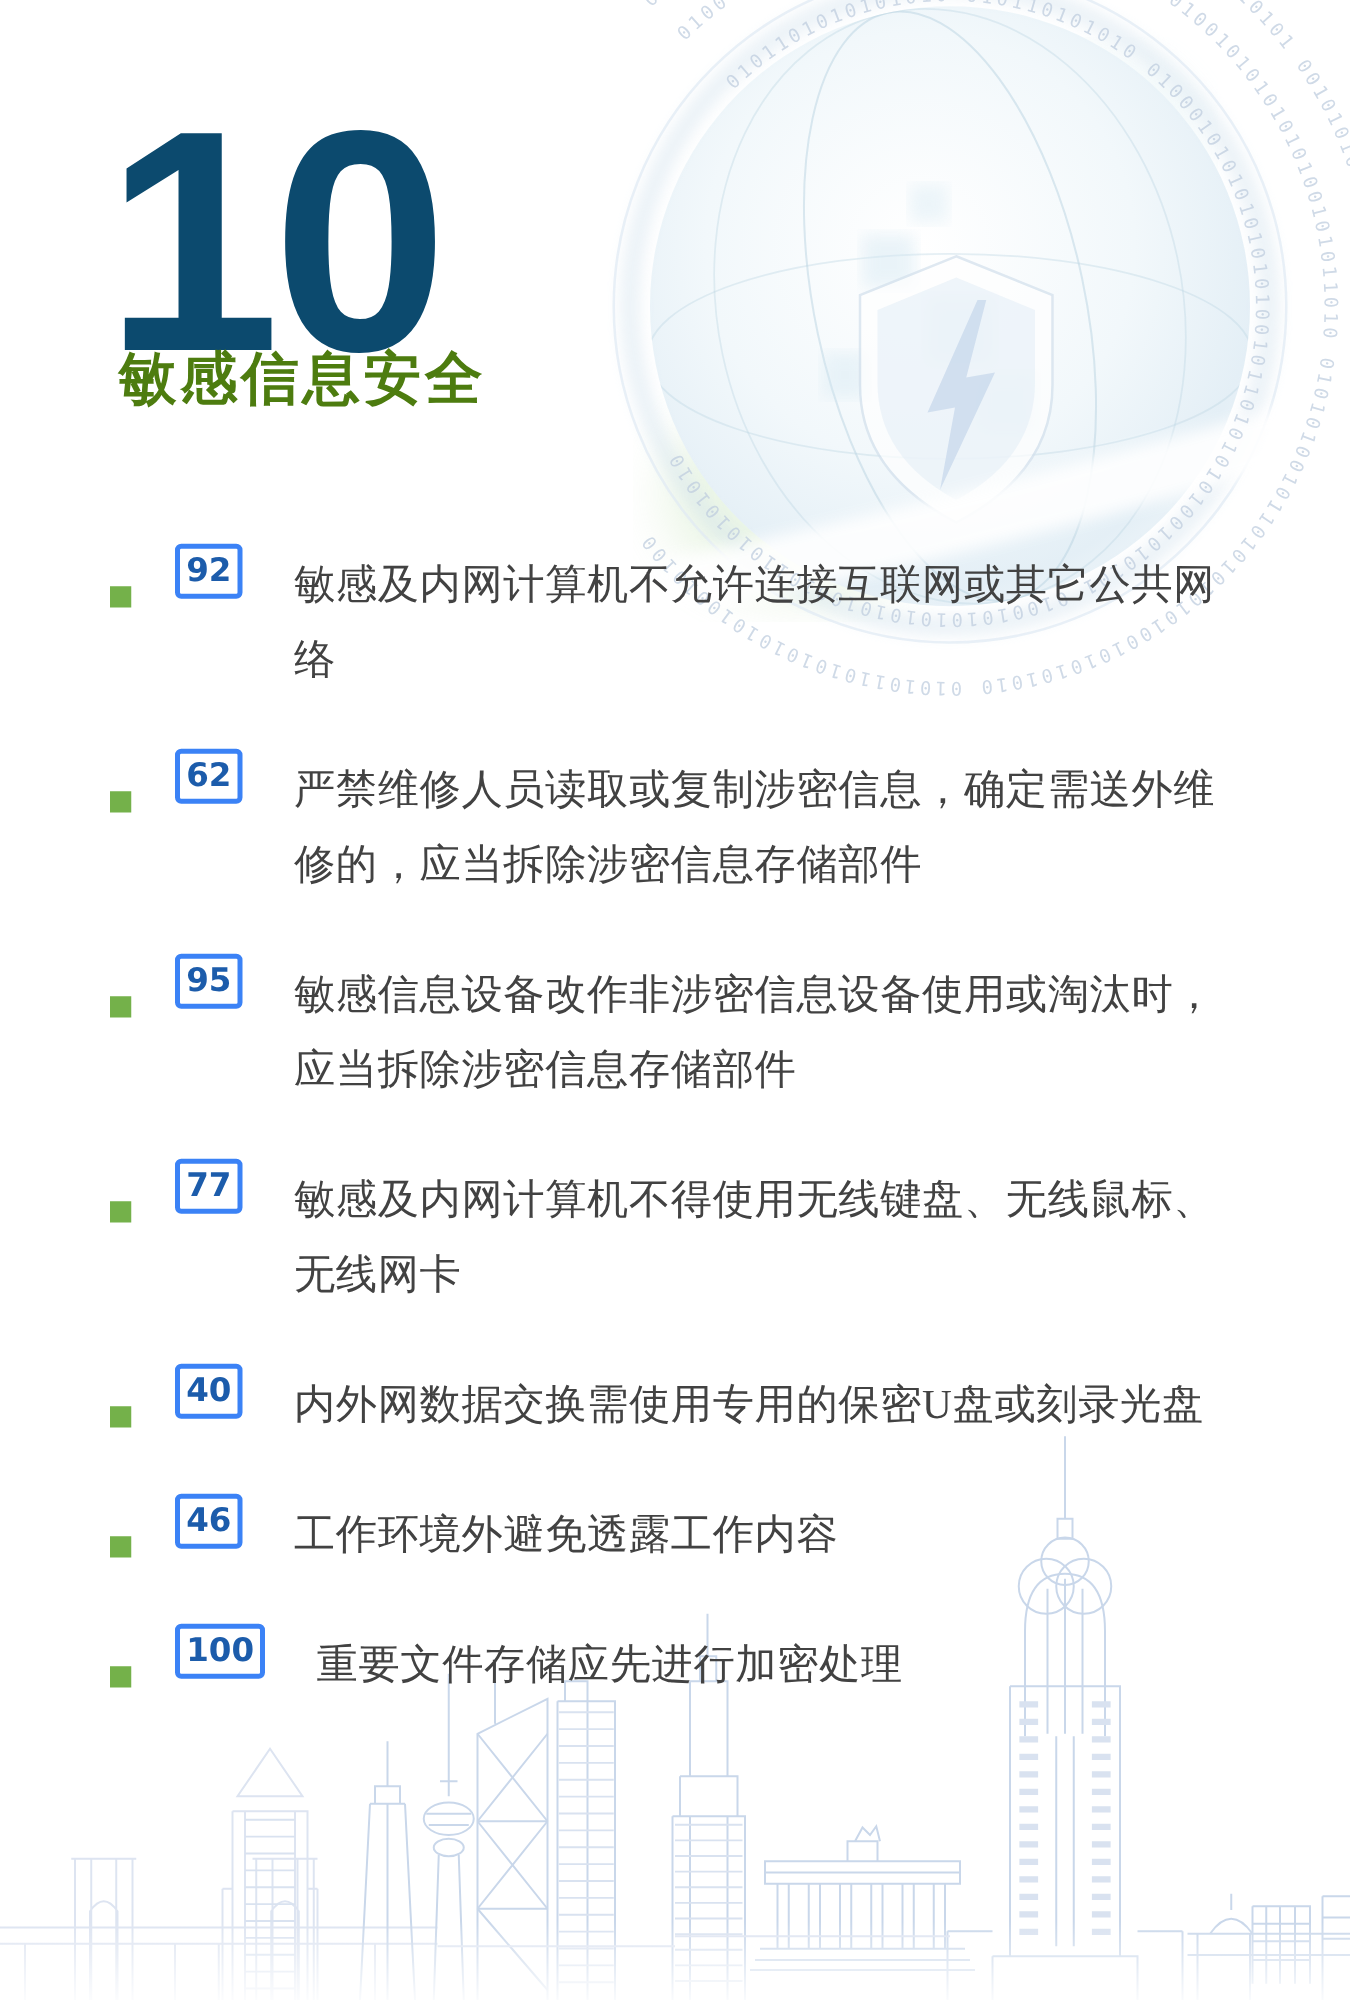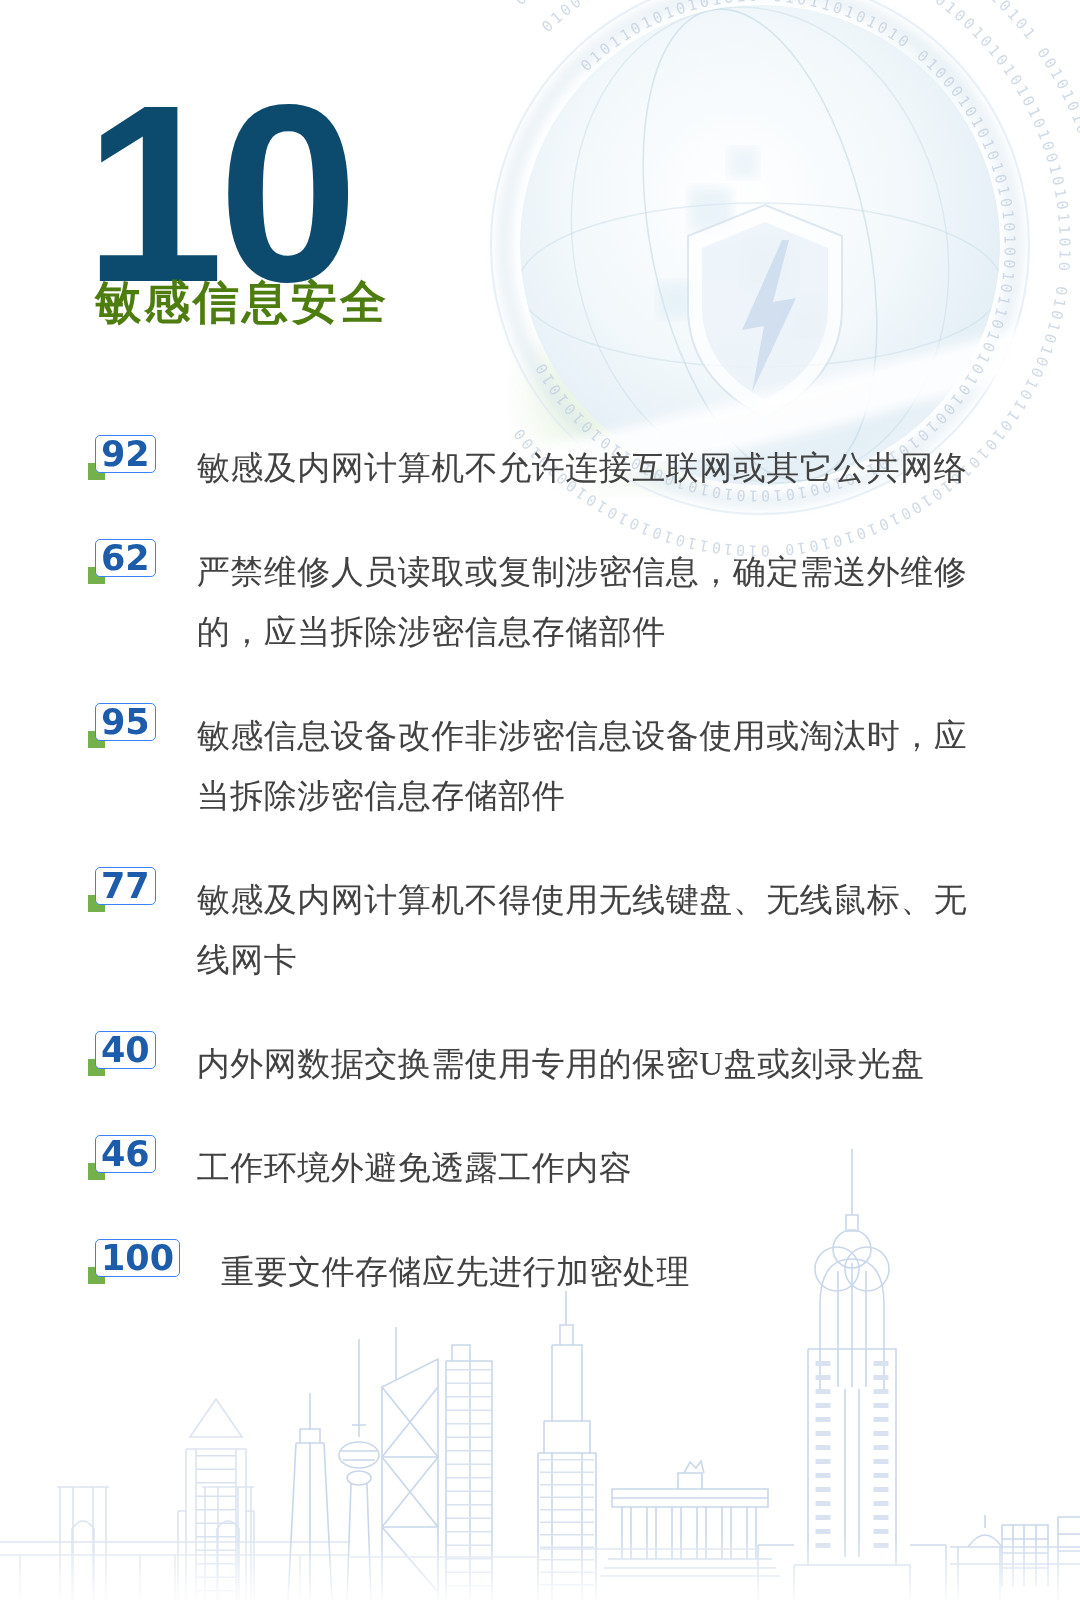--- a/index.html
+++ b/index.html
@@ -15,22 +15,22 @@
              color:#0c4a6e;letter-spacing:-6px;}
   
   .title{position:absolute;left:95px;top:272px;margin:0;font-size:46px;font-weight:700;
          color:#4d7c0f;letter-spacing:3px;}
   
   .items{position:absolute;left:95px;top:426px;width:900px;display:flex;flex-direction:column;gap:20px;}
   .item{display:flex;align-items:flex-start;}
   .badge{position:relative;flex:0 0 auto;margin-top:9px;margin-right:29px;}
   .badge .accent{position:absolute;left:-7px;bottom:-7px;width:17px;height:17px;background:#74b14a;}
   .badge .num{position:relative;display:inline-block;min-width:32px;text-align:center;background:#ffffff;
-              border:1px solid #3b82f6;border-radius:5px;color:#1c5cab;font-weight:700;font-size:35px;
-              line-height:36px;padding:0 5px;font-family:"DejaVu Sans","Liberation Sans",sans-serif;}
+              border:4px solid #3b82f6;border-radius:5px;color:#1c5cab;font-weight:700;font-size:26px;
+              line-height:36px;padding:0 5px;font-family:"DejaVu Sans","Liberation Sans",sans-serif;margin-left:45px;}
   .item p{margin:12px;font-size:33px;line-height:60px;color:#424242;width:862px;letter-spacing:.5px;font-family:Liberation Serif, serif;}
   
   .bin{font-family:"DejaVu Sans Mono","Liberation Mono",monospace;font-size:15px;letter-spacing:3px;
        fill:#c0cedf;opacity:.75;}
   .sk{stroke:#c9d7ea;stroke-width:1.6;fill:none;}
   .skl{stroke:#dde4f1;stroke-width:1.6;fill:none;}
   .skw{stroke:#d9e2f0;fill:none;}
 </style>
 </head>
 <body>

